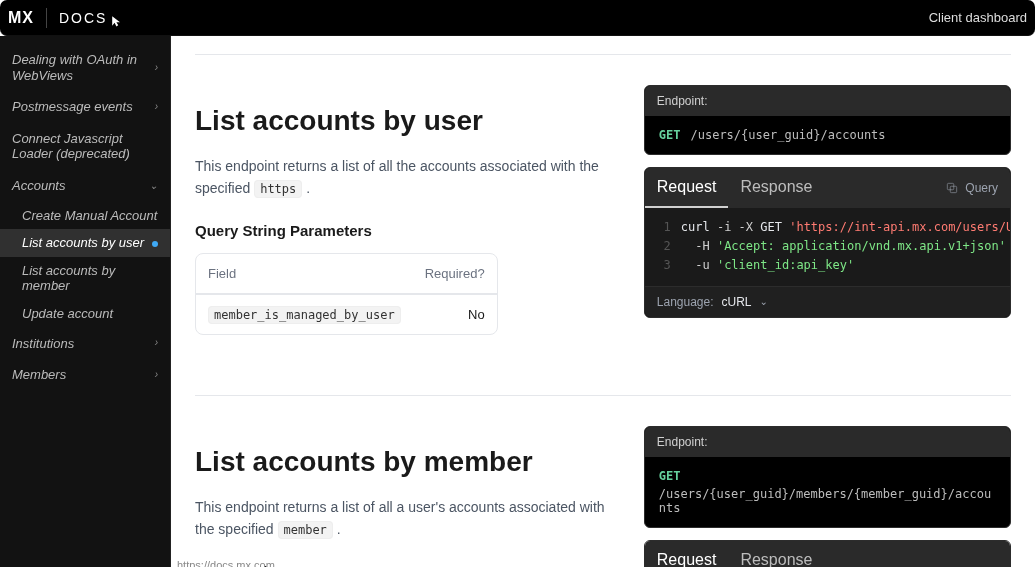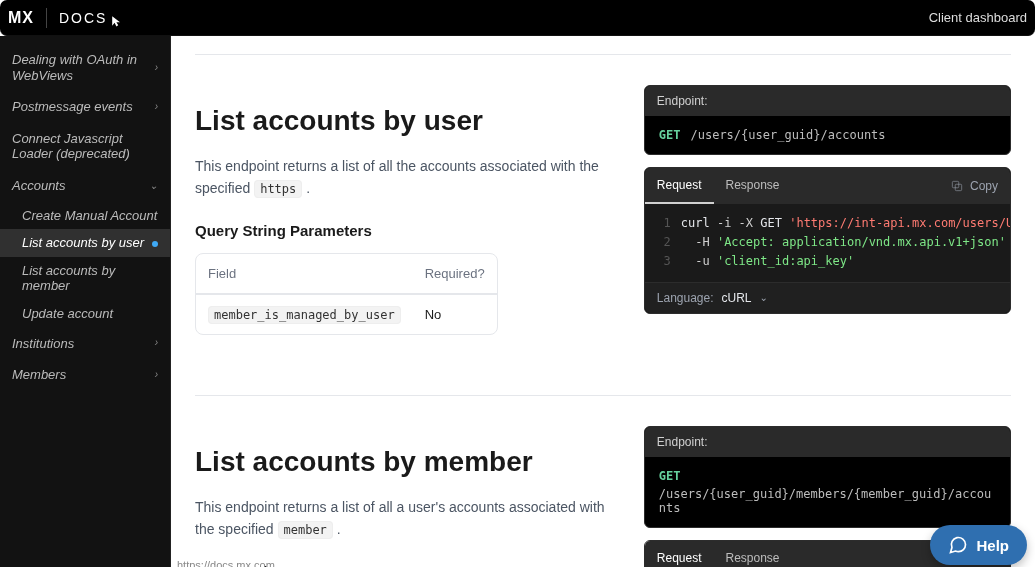--- a/index.html
+++ b/index.html
@@ -39,30 +39,30 @@
 
   h2.section-title { font-size: 28px; font-weight: 700; margin: 20px 0 18px; }
   p.desc { font-size: 14px; color: #4b5563; line-height: 1.6; margin-bottom: 22px; }
   code.inline, .code-pill { font-family: ui-monospace, SFMono-Regular, Menlo, monospace; background: #f3f3f3; border: 1px solid #eee; border-radius: 4px; padding: 1px 5px; font-size: 12px; color: #333; }
 
   h4.subhead { font-size: 15px; font-weight: 600; margin: 6px 0 14px; color: #1a1a1a; }
 
   table.qparams { width: 240px; border: 1px solid #e5e7eb; border-radius: 8px; border-collapse: separate; border-spacing: 0; font-size: 13px; }
   .qparams th, .qparams td { padding: 12px 12px; text-align: left; }
   .qparams thead th { color: #6b7280; font-weight: 500; border-bottom: 1px solid #e5e7eb; }
-  .qparams tbody td { border-top: 1px solid #e5e7eb; }
+  .qparams tbody td { border-top: 1px solid #e5e7eb; text-align: right; }
 
   
   .panel { background: #000000; border: 1px solid #2c2c2c; border-radius: 6px; margin-bottom: 12px; overflow: hidden; }
   .panel .panel-head { background: #2a2a2a; padding: 8px 12px; font-size: 12px; color: #d0d0d0; }
   .panel .panel-body { padding: 12px 14px; font-family: ui-monospace, SFMono-Regular, Menlo, monospace; font-size: 12px; color: #bdbdbd; display: flex; gap: 10px; align-items: flex-start; }
   .method-get { color: #66d19e; font-weight: 600; }
 
   .tabs { display: flex; align-items: center; background: #2a2a2a; }
-  .tab { padding: 10px 12px; font-size: 12px; color: #bdbdbd; border-bottom: 2px solid transparent; }
+  .tab { padding: 10px 12px; font-size: 16px; color: #bdbdbd; border-bottom: 2px solid transparent; }
   .tab.active { color: #fff; border-bottom-color: #d0d0d0; }
   .tabs .copy { margin-left: auto; display: flex; align-items: center; gap: 6px; padding-right: 12px; color: #9ca3af; font-size: 12px; }
   .copy svg { width: 14px; height: 14px; stroke: #9ca3af; fill: none; }
 
   .code-area { background: #1a1a1a; padding: 10px 12px; font-family: ui-monospace, SFMono-Regular, Menlo, monospace; font-size: 12px; line-height: 1.6; white-space: pre; color: #cfcfcf; overflow: hidden; }
   .ln { color: #555; display: inline-block; width: 14px; text-align: right; margin-right: 10px; }
   .tok-cmd { color: #e5e7eb; }
   .tok-flag { color: #cfcfcf; }
   .tok-kw { color: #e5e7eb; }
   .tok-str { color: #ff7b72; }
@@ -180,21 +180,21 @@
 
           <div class="panel">
             <div class="tabs">
               <div class="tab active">Request</div>
               <div class="tab">Response</div>
               <div class="copy">
                 <svg viewBox="0 0 24 24">
                     <rect x="9" y="9" width="11" height="11" rx="2"></rect>
                     <rect x="4" y="4" width="11" height="11" rx="2"></rect>
                   </svg>
-                <span>Copy</span>
+                <span>Query</span>
               </div>
             </div>
             <div class="code-area" id="code-block-1"><span class="ln">1</span><span class="tok-cmd">curl </span><span class="tok-flag">-i -X </span><span class="tok-kw">GET </span><span class="tok-str">'https://int-api.mx.com/users/USR-</span>
 <span class="ln">2</span><span class="tok-flag">  -H </span><span class="tok-str2">'Accept: application/vnd.mx.api.v1+json'</span><span class="tok-cmd"> \</span>
 <span class="ln">3</span><span class="tok-flag">  -u </span><span class="tok-str2">'client_id:api_key'</span>
 </div>
             <div class="lang-bar">
               <span>Language:</span>
               <span style="color:#e5e7eb;">cURL</span>
               <span class="caret">⌄</span>
@@ -231,22 +231,16 @@
             <div class="tabs">
               <div class="tab active">Request</div>
               <div class="tab">Response</div>
             </div>
           </div>
         </div>
       </div>
 
     </div>
 
-    <div class="help-pill">
-      <svg viewBox="0 0 24 24">
-          <path d="M21 11.5a8.38 8.38 0 0 1-8.5 8.5 8.5 8.5 0 0 1-3.5-.74L3 21l1.74-6A8.5 8.5 0 1 1 21 11.5z"></path>
-        </svg>
-      <span>Help</span>
-    </div>
 
     <div class="side-footer-link" style="left:2px; bottom:0;">https://docs.mx.com</div>
   </div>
 </div>
 
 </body></html>

